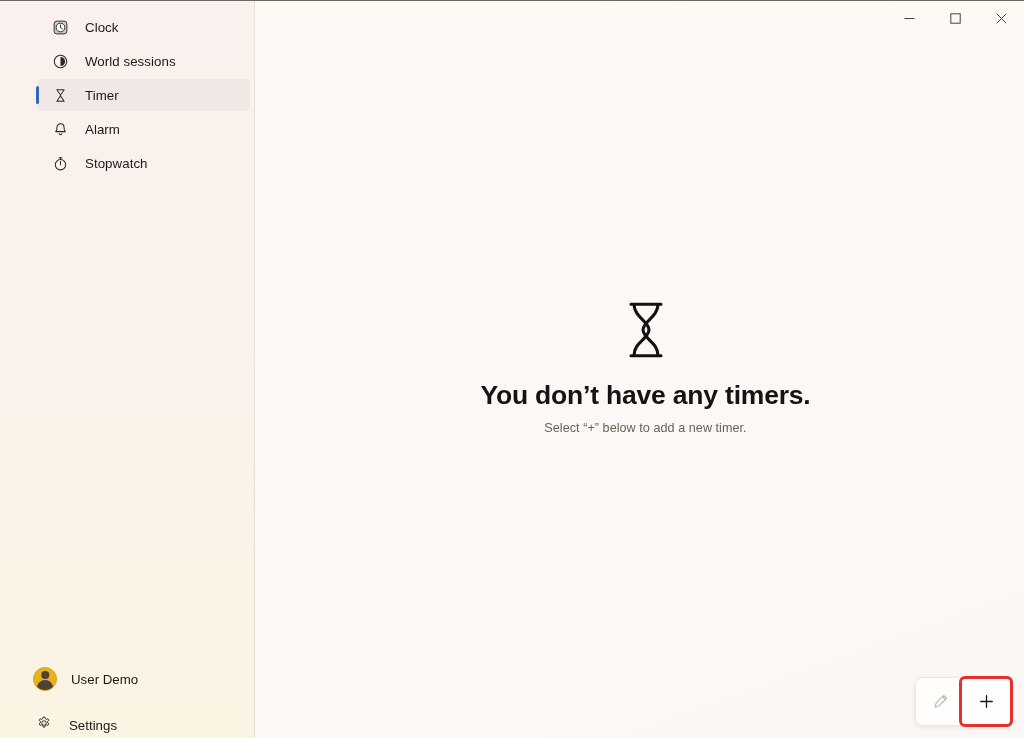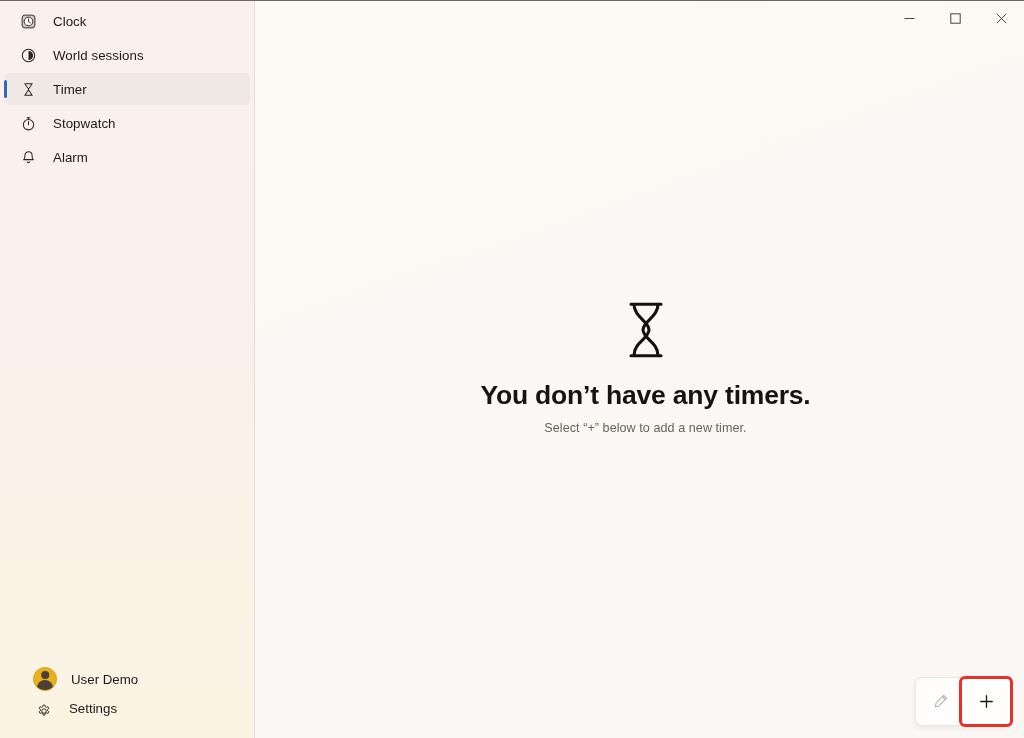--- a/index.html
+++ b/index.html
@@ -30,23 +30,24 @@
     width: 255px;
     height: 738px;
     background: linear-gradient(to bottom, #faf0ed 0%, #faf0ec 45%, #fbf3e6 78%, #fbf4e2 100%);
     border-right: 1px solid #e6ddd4;
     box-sizing: border-box;
     overflow: hidden;
   }
 
   .nav-list {
     position: absolute;
-    top: 2px;
+    top: 8px;
     left: 0;
     right: 0;
+    padding-left: 32px;
   }
 
   .nav-item {
     position: relative;
     height: 32px;
     margin: 2px 4px 2px 5px;
     border-radius: 5px;
     display: flex;
     align-items: center;
     cursor: default;
@@ -131,21 +132,21 @@
   }
   .account-label {
     font-size: 13.3px;
     color: #1c1a18;
   }
   .settings-item {
     height: 32px;
     margin: 0 4px 0 5px;
     border-radius: 5px;
     display: flex;
-    align-items: flex-start;
+    align-items: flex-end;
     cursor: default;
     user-select: none;
   }
   .settings-item .nav-icon {
     width: 20px;
     height: 20px;
     margin-left: 13px;
     margin-right: 15px;
     display: flex;
     align-items: center;
@@ -285,38 +286,38 @@
                      M6.4 3.2 c0 3.4 3.6 4.6 3.6 6.8 c0 2.2 -3.6 3.4 -3.6 6.8
                      M13.6 3.2 c0 3.4 -3.6 4.6 -3.6 6.8 c0 2.2 3.6 3.4 3.6 6.8" fill="none" stroke="#2b2724" stroke-width="1.2" stroke-linecap="round" stroke-linejoin="round"></path>
           </svg>
         </span>
         <span class="nav-label">Timer</span>
       </div>
 
       <div class="nav-item">
         <span class="nav-icon">
           <svg width="17" height="17" viewBox="0 0 20 20">
+            <path d="M10 3.2 c-2.6 0 -4.2 1.9 -4.2 4.3 c0 3.3 -1.1 4.4 -1.5 5 h11.4
+                     c-0.4 -0.6 -1.5 -1.7 -1.5 -5 c0 -2.4 -1.6 -4.3 -4.2 -4.3 z" fill="none" stroke="#2b2724" stroke-width="1.2" stroke-linejoin="round"></path>
+            <path d="M8.4 14.9 a1.7 1.7 0 0 0 3.2 0" fill="none" stroke="#2b2724" stroke-width="1.2" stroke-linecap="round"></path>
+          </svg>
+        </span>
+        <span class="nav-label">Alarm</span>
+      </div>
+
+      <div class="nav-item">
+        <span class="nav-icon">
+          <svg width="17" height="17" viewBox="0 0 20 20">
             <circle cx="10" cy="11.4" r="6.1" fill="none" stroke="#2b2724" stroke-width="1.2"></circle>
             <path d="M10 7.7 V11.4" stroke="#2b2724" stroke-width="1.2" stroke-linecap="round"></path>
             <path d="M8.3 3.1 h3.4" stroke="#2b2724" stroke-width="1.2" stroke-linecap="round"></path>
             <path d="M10 3.1 V5.3" stroke="#2b2724" stroke-width="1.2" stroke-linecap="round"></path>
           </svg>
         </span>
         <span class="nav-label">Stopwatch</span>
-      </div>
-
-      <div class="nav-item">
-        <span class="nav-icon">
-          <svg width="17" height="17" viewBox="0 0 20 20">
-            <path d="M10 3.2 c-2.6 0 -4.2 1.9 -4.2 4.3 c0 3.3 -1.1 4.4 -1.5 5 h11.4
-                     c-0.4 -0.6 -1.5 -1.7 -1.5 -5 c0 -2.4 -1.6 -4.3 -4.2 -4.3 z" fill="none" stroke="#2b2724" stroke-width="1.2" stroke-linejoin="round"></path>
-            <path d="M8.4 14.9 a1.7 1.7 0 0 0 3.2 0" fill="none" stroke="#2b2724" stroke-width="1.2" stroke-linecap="round"></path>
-          </svg>
-        </span>
-        <span class="nav-label">Alarm</span>
       </div>
 
     </div>
 
     <div class="sidebar-bottom">
       <div class="account-item">
         <span class="avatar">
           <span class="head"></span>
           <span class="body"></span>
         </span>

